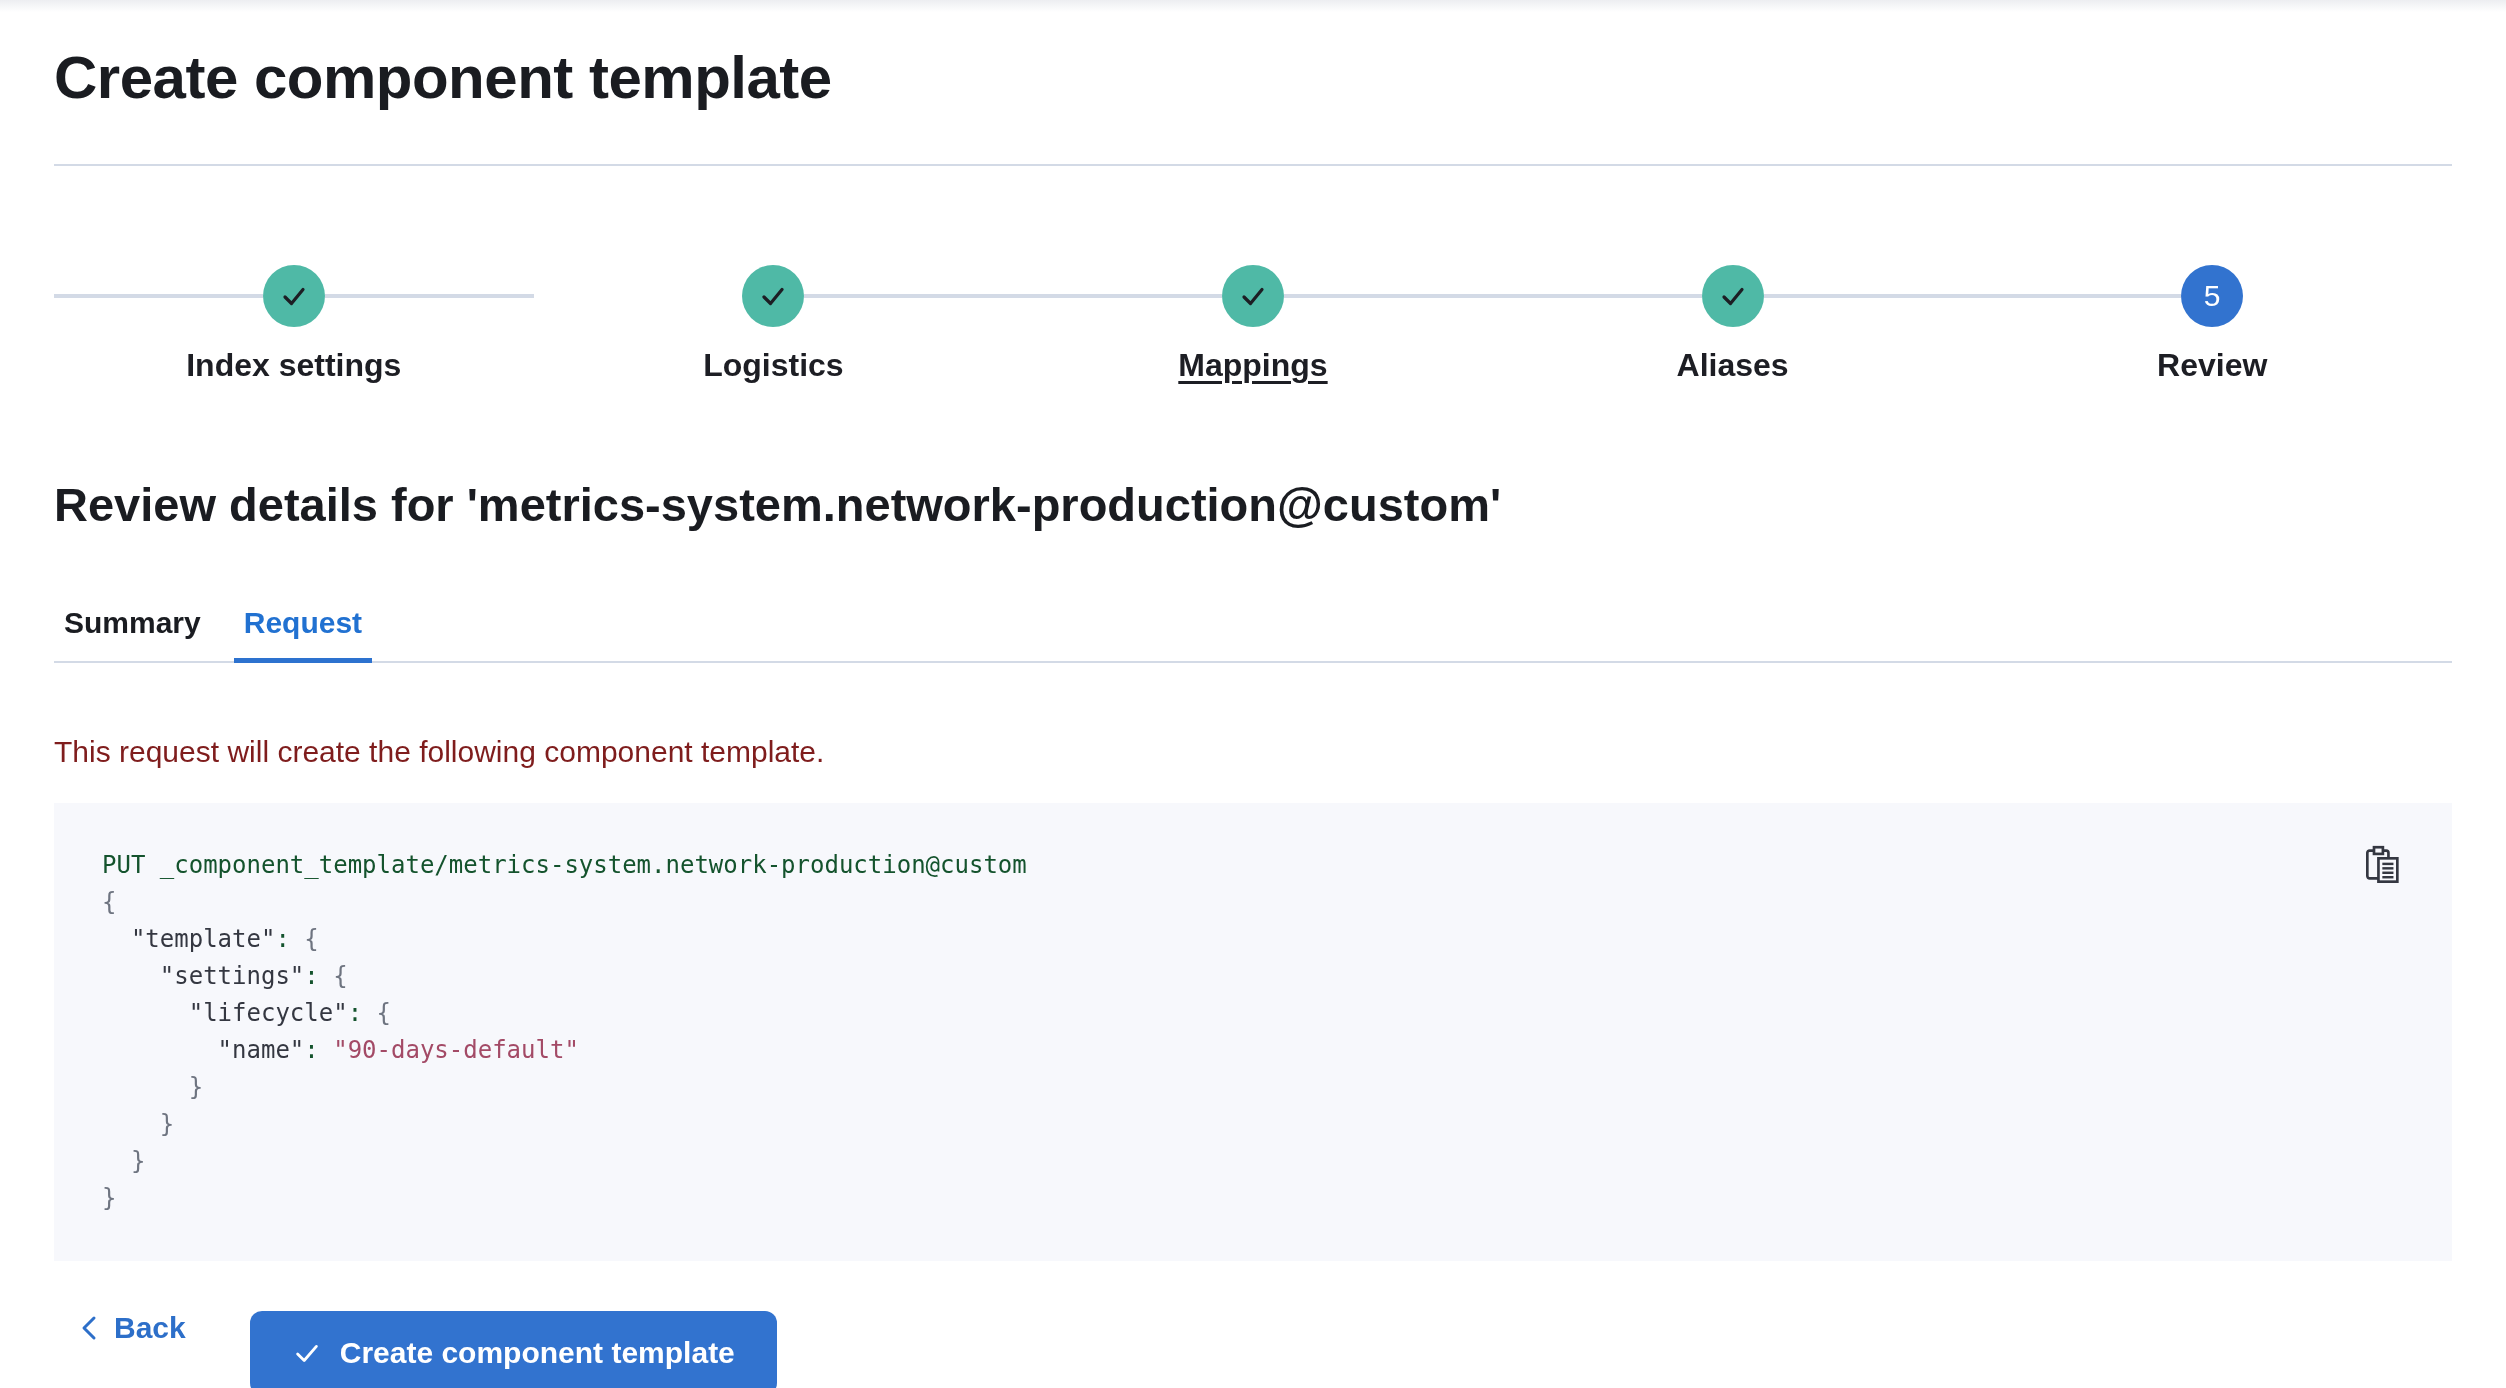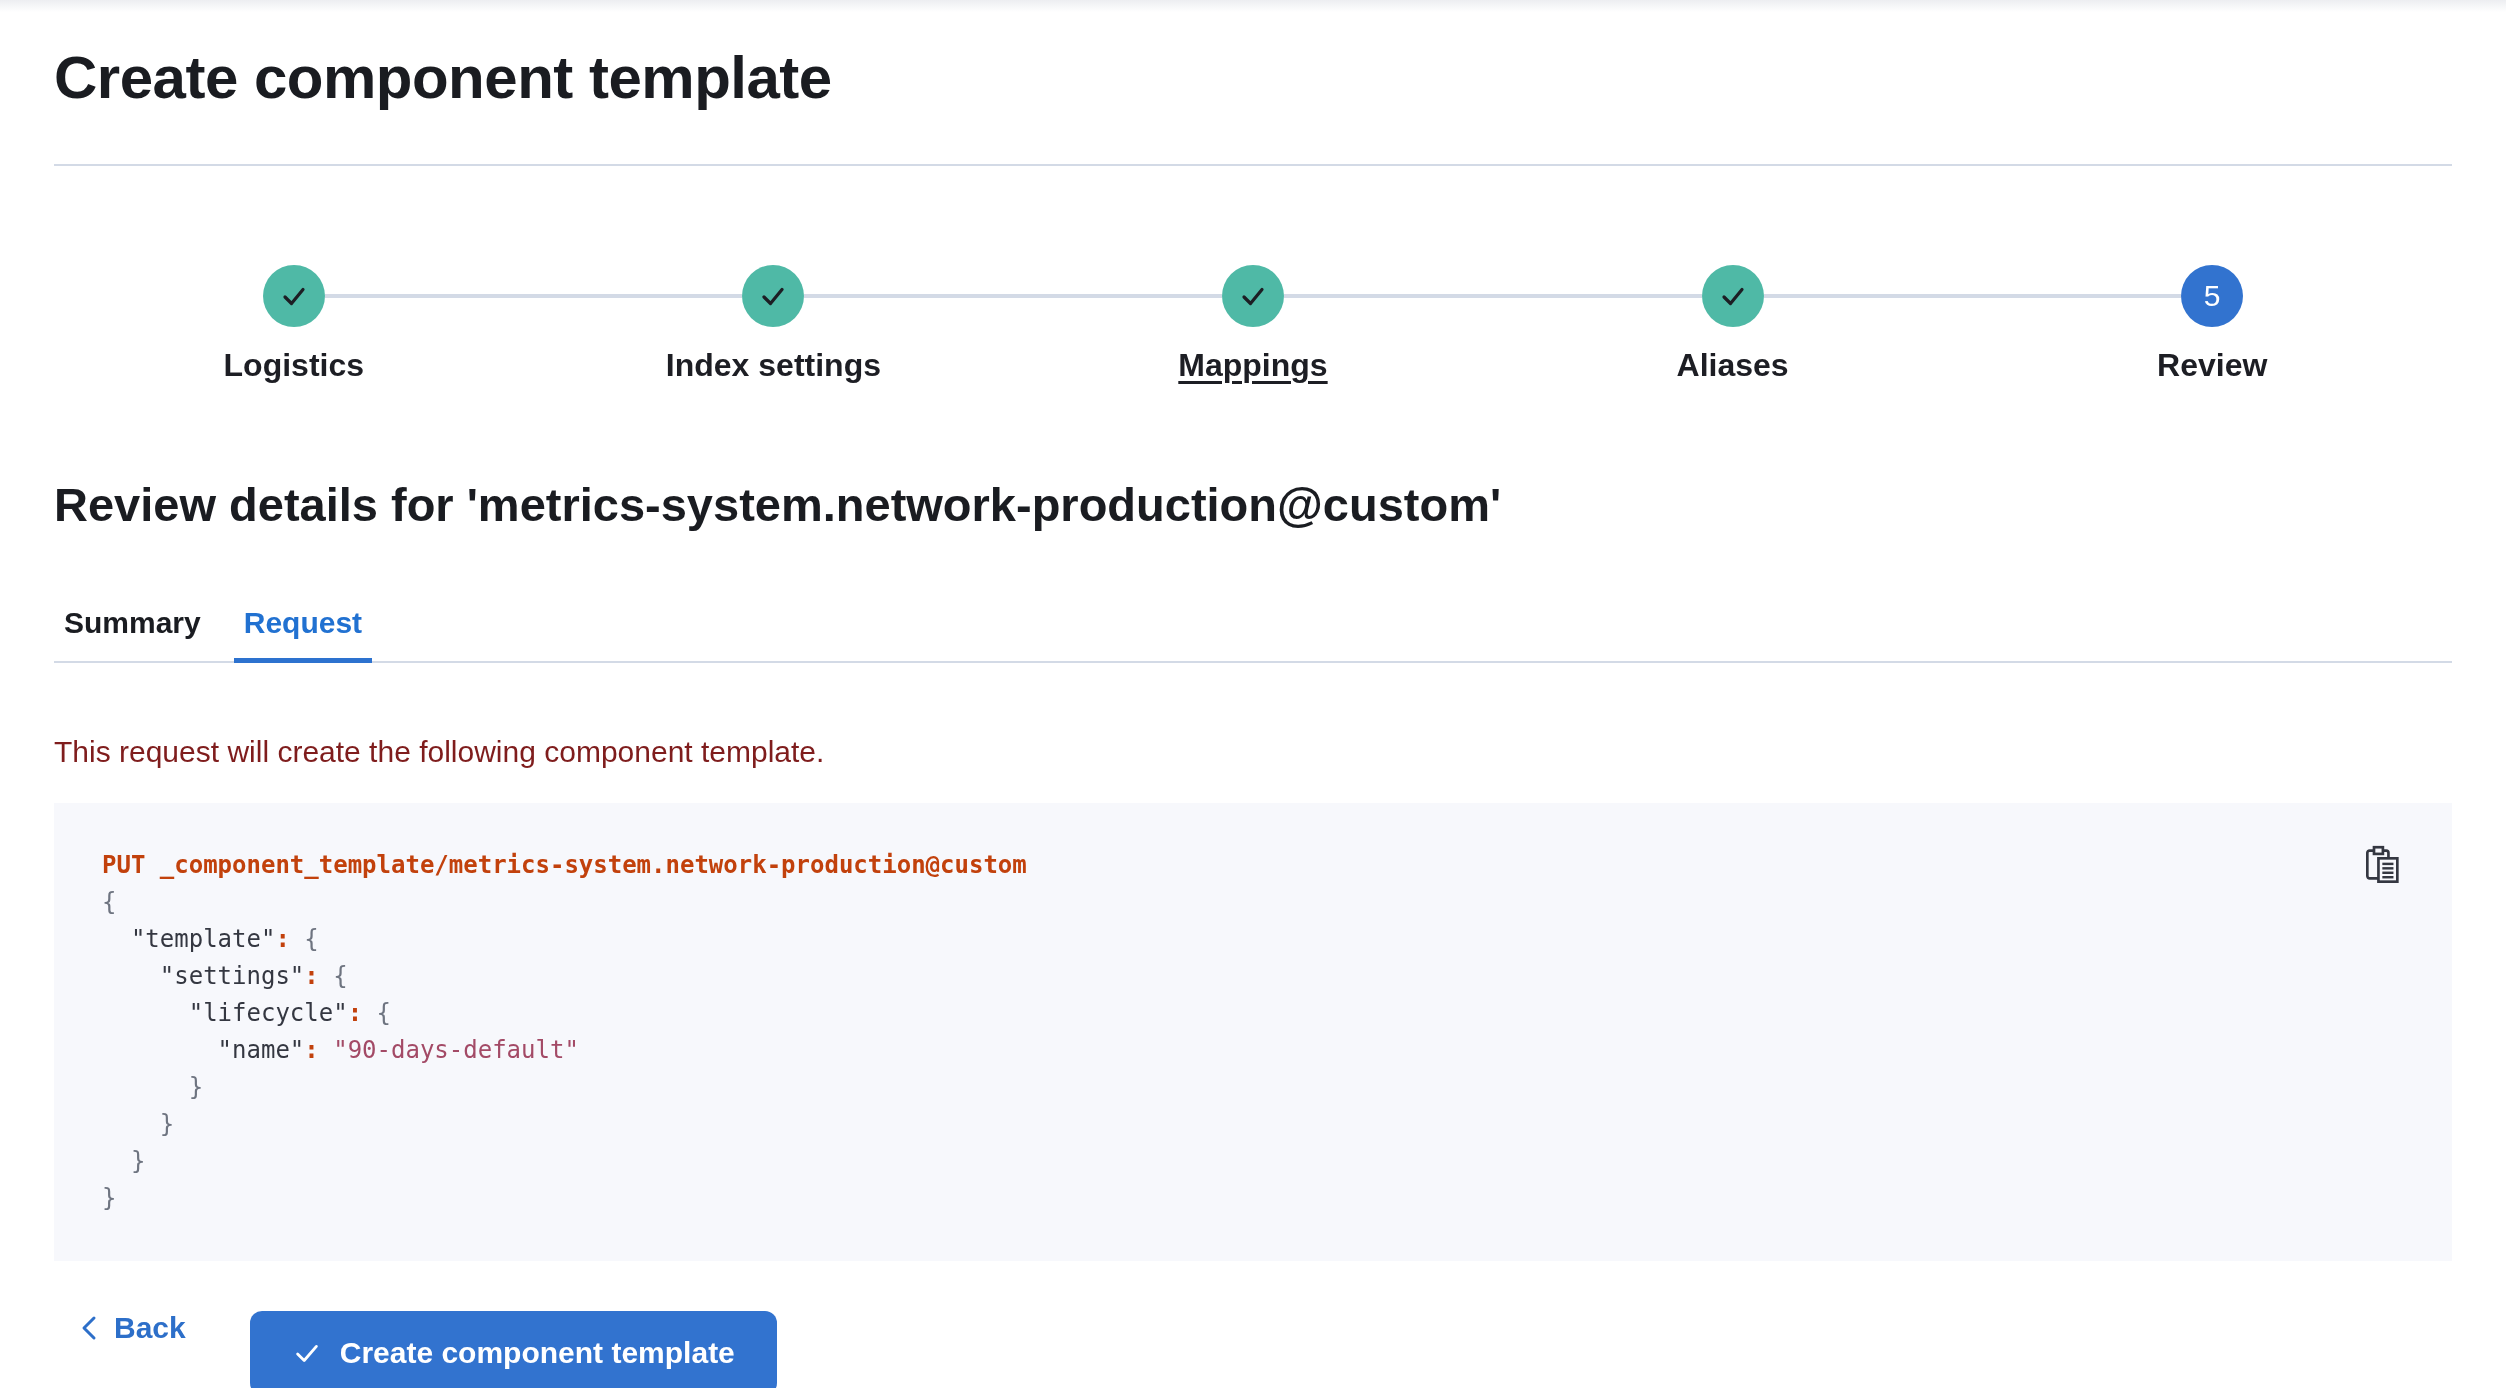--- a/index.html
+++ b/index.html
@@ -64,21 +64,21 @@
   }
 
   .description { margin-top: 68px; font-size: 30px; line-height: 42px; color: #7f1d1d; }
 
   
   .code-block { margin-top: 28px; background: #f7f8fc; padding: 44px 48px; position: relative; }
   .code-line {
     font-family: "DejaVu Sans Mono", "Liberation Mono", monospace;
     font-size: 24px; line-height: 37px; white-space: pre;
   }
-  .tok-plain  { color: #c2410c; font-weight: bold; }
+  .tok-plain  { color: #14532d; }
   .tok-key    { color: #343741; }
   .tok-punct  { color: #6e7480; }
   .tok-string { color: #a34a66; }
   .copy-btn {
     position: absolute; top: 42px; right: 48px;
     width: 40px; height: 40px; padding: 0;
     background: none; border: none; cursor: pointer;
   }
 
   
@@ -100,41 +100,41 @@
 <body>
 
 <div class="top-shade"></div>
 
 <div class="main">
 
   <h1 class="page-title">Create component template</h1>
   <div class="title-divider"></div>
 
   <div class="stepper">
+      <div class="step complete">
+    <span class="step-line left"></span>
+    <span class="step-line right"></span>
+    <div class="step-circle">
+      <svg class="check-icon" width="32" height="32" viewBox="0 0 32 32">
+        <path d="M7 17 L13.5 23.5 L25 9.5" stroke="#1d1e24" stroke-width="3.2" fill="none" stroke-linecap="round" stroke-linejoin="round"></path>
+      </svg>
+
+    </div>
+    <div class="step-label">Index settings</div>
+  </div>
       <div class="step complete first">
 
     <span class="step-line right"></span>
     <div class="step-circle">
       <svg class="check-icon" width="32" height="32" viewBox="0 0 32 32">
         <path d="M7 17 L13.5 23.5 L25 9.5" stroke="#1d1e24" stroke-width="3.2" fill="none" stroke-linecap="round" stroke-linejoin="round"></path>
       </svg>
 
     </div>
     <div class="step-label">Logistics</div>
-  </div>
-      <div class="step complete">
-    <span class="step-line left"></span>
-    <span class="step-line right"></span>
-    <div class="step-circle">
-      <svg class="check-icon" width="32" height="32" viewBox="0 0 32 32">
-        <path d="M7 17 L13.5 23.5 L25 9.5" stroke="#1d1e24" stroke-width="3.2" fill="none" stroke-linecap="round" stroke-linejoin="round"></path>
-      </svg>
-
-    </div>
-    <div class="step-label">Index settings</div>
   </div>
       <div class="step complete">
     <span class="step-line left"></span>
     <span class="step-line right"></span>
     <div class="step-circle">
       <svg class="check-icon" width="32" height="32" viewBox="0 0 32 32">
         <path d="M7 17 L13.5 23.5 L25 9.5" stroke="#1d1e24" stroke-width="3.2" fill="none" stroke-linecap="round" stroke-linejoin="round"></path>
       </svg>
 
     </div>

